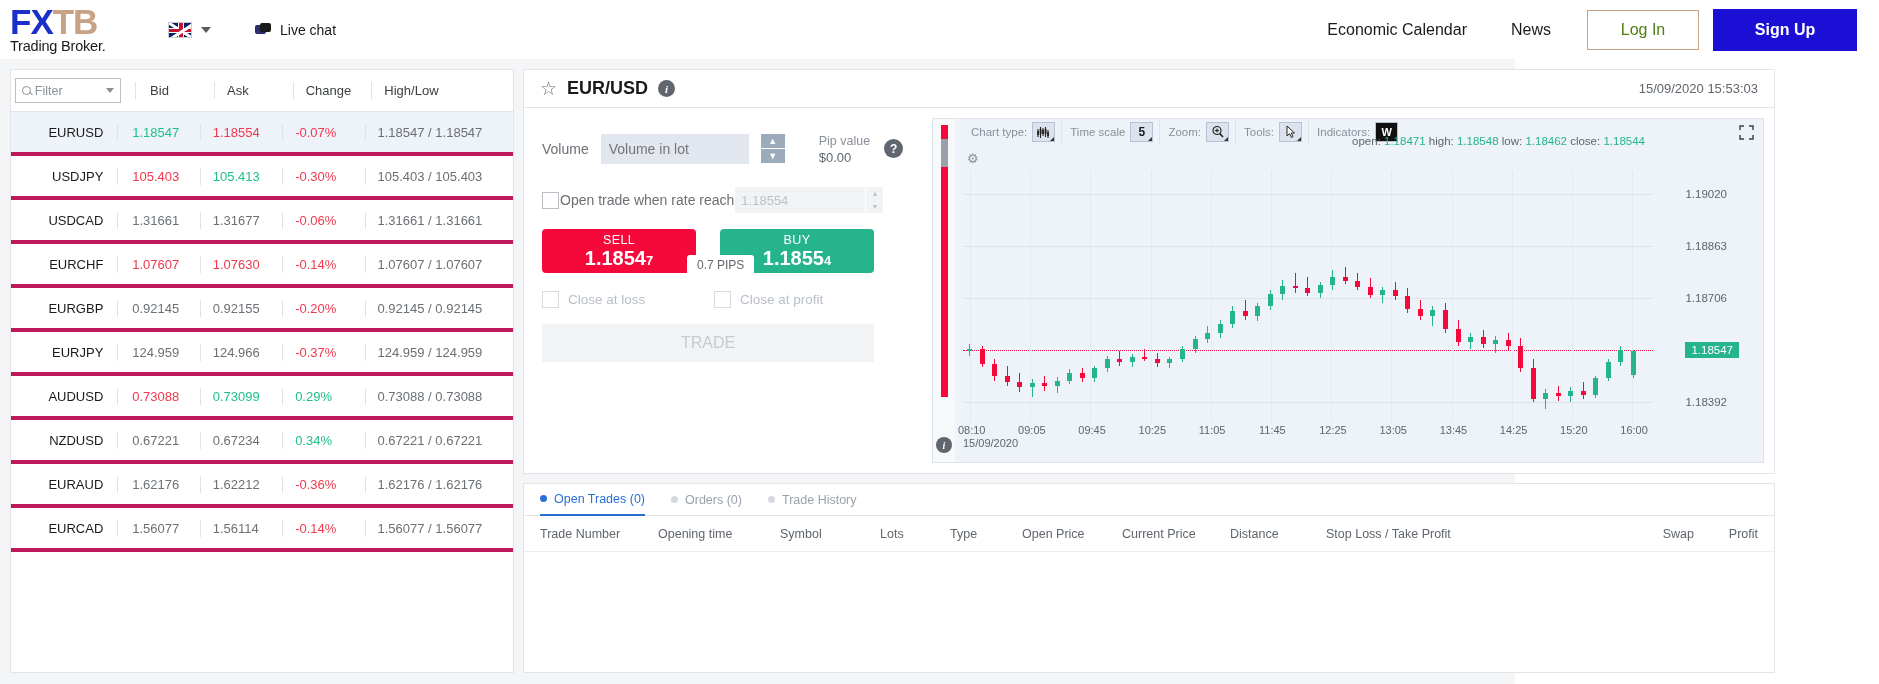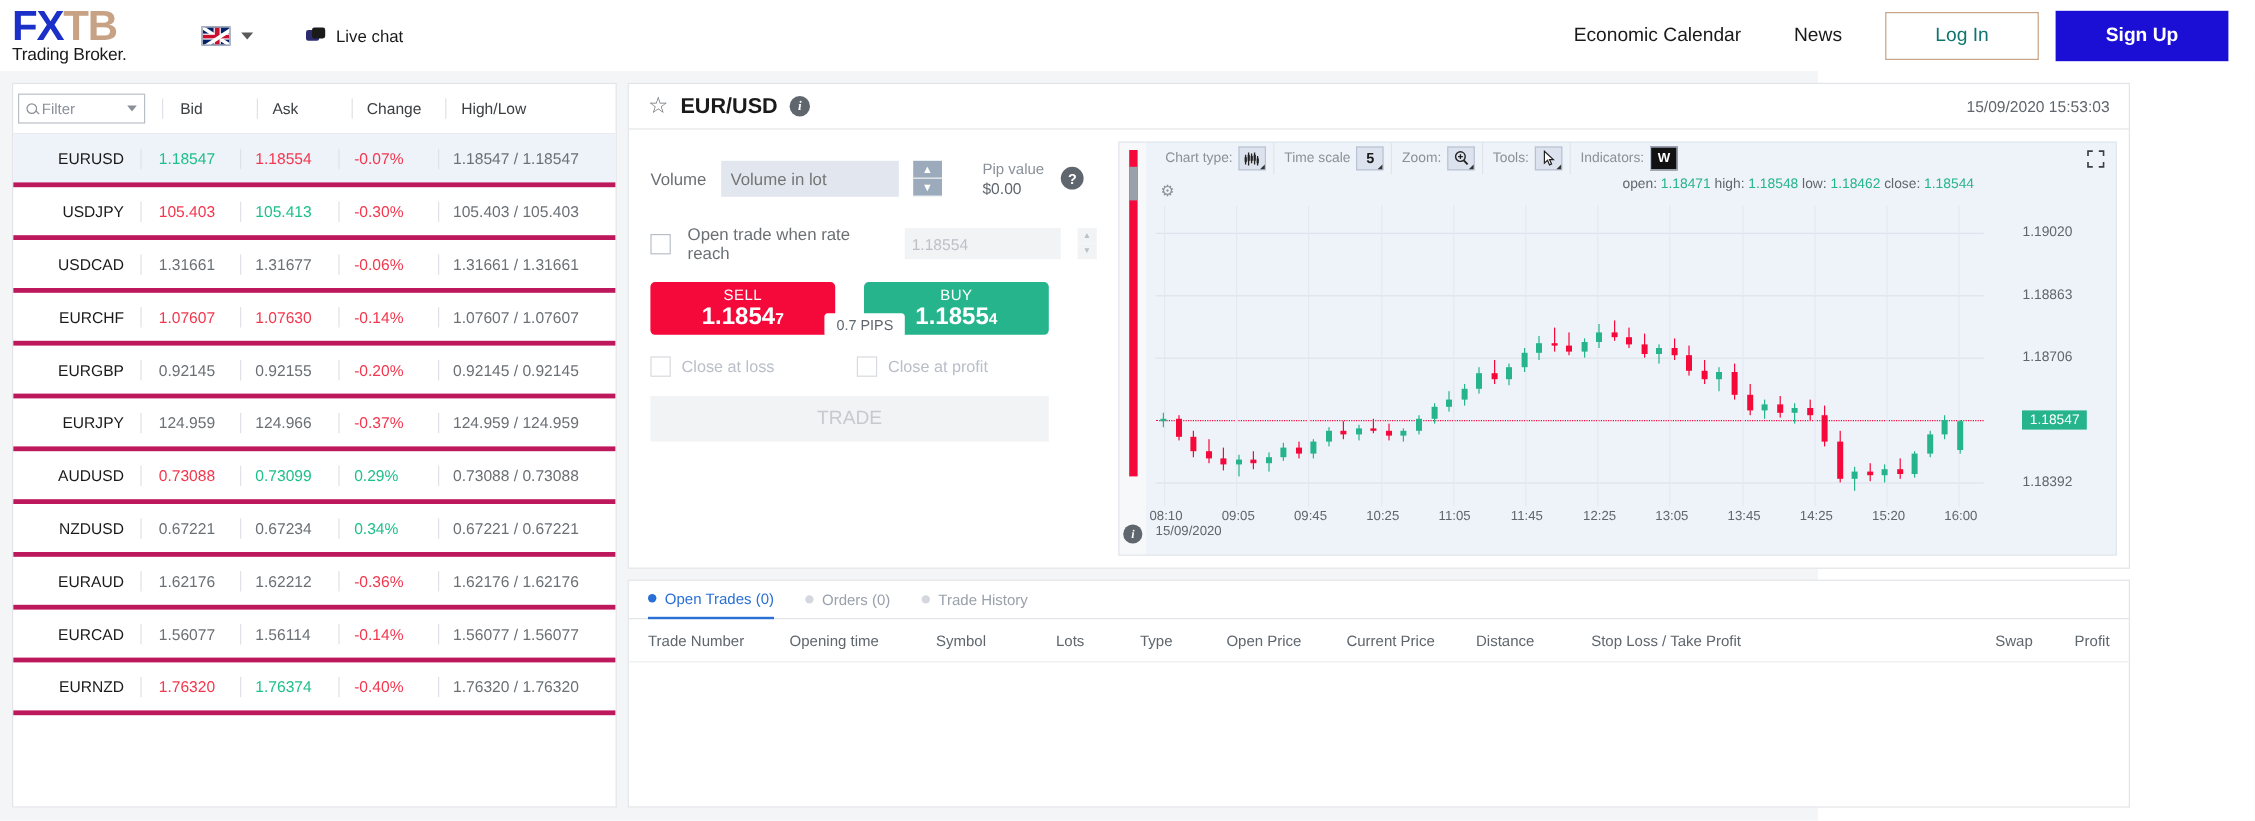--- a/index.html
+++ b/index.html
@@ -40,22 +40,22 @@
   .flag-cross-h2 { position: absolute; top: 6.6px; left: 0; width: 100%; height: 2.8px; background: #C8102E; }
   .caret { width: 0; height: 0; border-left: 5px solid transparent; border-right: 5px solid transparent; border-top: 6px solid #5a5a5a; }
   .livechat { display: flex; align-items: center; gap: 8px; margin-left: 44px; font-size: 14px; color: #1a1a1a; }
   .chat-ico { position: relative; width: 17px; height: 14px; }
   .chat-ico i { position: absolute; display: block; border-radius: 2px; }
   .chat-b1 { width: 11px; height: 9px; background: #2b2b6e; left: 0; top: 2px; }
   .chat-b2 { width: 11px; height: 9px; background: #1a1a1a; left: 5px; top: 0; }
   .header-right { margin-left: auto; display: flex; align-items: center; gap: 0; }
   .nav-link { font-size: 16px; color: #1a1a1a; padding: 0 22px; cursor: pointer; }
   .btn-login {
-    border: 1px solid #c8a284; color: #0f766e; background: #fff;
-    font-size: 16px; width: 128px; height: 40px; margin-left: 14px; cursor: pointer;
+    border: 1px solid #c8a284; color: #4d7c0f; background: #fff;
+    font-size: 16px; width: 112px; height: 40px; margin-left: 14px; cursor: pointer;
     display: flex; align-items: center; justify-content: center;
   }
   .btn-signup {
     background: #1b0fd6; color: #fff; font-weight: bold; font-size: 16px;
     width: 144px; height: 42px; margin-left: 14px; cursor: pointer; border: none;
     display: flex; align-items: center; justify-content: center;
   }
 
   
   .workspace { display: flex; width: 1515px; height: 625px; background: #f4f5f7; padding: 10px; gap: 9px; align-items: flex-start; }
@@ -109,21 +109,21 @@
   .vol-input {
     width: 148px; height: 30px; background: #e2e6ee; border: none; color: #9aa1ab; font-size: 14px;
     padding: 0 8px; font-family: "Liberation Sans", sans-serif;
   }
   .spin { width: 24px; height: 30px; display: flex; flex-direction: column; }
   .spin div { flex: 1; background: #9cabbb; display: flex; align-items: center; justify-content: center; color: #fff; font-size: 9px; border-bottom: 1px solid #fff; }
   .pipwrap { display: flex; align-items: center; gap: 14px; margin-left: 22px; }
   .pip-label { font-size: 12.5px; color: #8a9099; line-height: 1.45; }
   .pip-val { font-size: 13px; color: #5f666d; }
   .qmark { width: 19px; height: 19px; border-radius: 50%; background: #5f666d; color: #fff; font-size: 12px; font-weight: bold; display: flex; align-items: center; justify-content: center; }
-  .row2 { display: flex; align-items: center; gap: 14px; margin-top: 22px; }
+  .row2 { display: flex; align-items: center; gap: 1px; margin-top: 22px; }
   .cbox { width: 17px; height: 17px; border: 1px solid #b9bec7; background: #fff; flex: none; }
   .cbox.dim { border-color: #d7dadf; }
   .rate-input { width: 130px; height: 26px; background: #f2f3f5; border: none; color: #bcc1c8; font-size: 13px; padding: 0 6px; font-family: "Liberation Sans", sans-serif; }
   .rate-spin { width: 17px; height: 26px; display: flex; flex-direction: column; }
   .rate-spin div { flex: 1; background: #f2f3f5; display: flex; align-items: center; justify-content: center; color: #bcc1c8; font-size: 7px; }
   .deal-row { display: flex; gap: 24px; margin-top: 16px; position: relative; }
   .deal {
     width: 154px; height: 44px; border-radius: 4px; color: #fff; text-align: center;
     display: flex; flex-direction: column; align-items: center; justify-content: center; cursor: pointer; line-height: 1;
   }
@@ -154,21 +154,21 @@
   .ctoolbar { height: 26px; display: flex; align-items: center; padding-left: 8px; gap: 0; font-size: 11.5px; color: #8a9099; text-align: center; }
   .tb-label { padding: 0 5px 0 8px; }
   .tb-btn { width: 23px; height: 20px; background: #dde3ee; border: 1px solid #b9c2d2; display: flex; align-items: center; justify-content: center; position: relative; cursor: pointer; }
   .tb-btn::after { content: ""; position: absolute; right: 0; bottom: 0; border-left: 4px solid transparent; border-top: 4px solid transparent; border-right: 4px solid #333; border-bottom: 0; }
   .tb-btn.nodrop::after { display: none; }
   .tb-sep { width: 1px; height: 26px; background: #dfe3ea; margin-left: 6px; }
   .tb-btn.dark { background: #111; color: #fff; font-weight: bold; font-size: 11px; }
   .tb-num { font-weight: bold; color: #1a1a1a; font-size: 12px; }
   .expand { position: absolute; right: 6px; top: 3px; width: 22px; height: 20px; color: #4a5057; font-size: 14px; display: flex; align-items: center; justify-content: center; cursor: pointer; }
   .gear { position: absolute; left: 12px; top: 32px; font-size: 13px; color: #8a9099; }
-  .ohlc { position: absolute; right: 118px; top: 29px; font-size: 11.5px; color: #5f666d; white-space: nowrap; }
+  .ohlc { position: absolute; right: 118px; top: 16px; font-size: 11.5px; color: #5f666d; white-space: nowrap; }
   .ohlc b { color: #26b48d; font-weight: normal; }
   .plot { position: absolute; left: 8px; top: 52px; right: 110px; bottom: 40px; }
   .gridline { position: absolute; left: 0; right: 0; height: 1px; background: #dde2ec; }
   .vgrid { position: absolute; top: 0; bottom: 0; width: 1px; background: #e4e8f1; }
   .axis-y { position: absolute; right: 6px; top: 52px; bottom: 40px; width: 104px; }
   .ylab { position: absolute; right: 30px; font-size: 11.5px; color: #5f666d; transform: translateY(-50%); }
   .ybadge { position: absolute; right: 18px; background: #26b48d; color: #fff; font-size: 11.5px; padding: 2px 6px; transform: translateY(-50%); }
   .curline { position: absolute; left: 0; right: 0; border-top: 1px dotted #f5093a; }
   .axis-x { position: absolute; left: 8px; right: 110px; bottom: 8px; height: 30px; }
   .xlab { position: absolute; font-size: 11px; color: #5f666d; }
@@ -347,31 +347,20 @@
         <div class="qrow">
           <div class="q-sym">EURCAD</div>
           <div class="col-sep" style="margin-left:14px"></div>
           <div class="cellnum q-bid flat">1.56077</div>
           <div class="col-sep"></div>
           <div class="cellnum q-ask flat">1.56114</div>
           <div class="col-sep"></div>
           <div class="cellnum q-chg down">-0.14%</div>
           <div class="col-sep"></div>
           <div class="cellnum q-hl flat">1.56077 / 1.56077</div>
-        </div>
-        <div class="qrow">
-          <div class="q-sym">EURNZD</div>
-          <div class="col-sep" style="margin-left:14px"></div>
-          <div class="cellnum q-bid down">1.76320</div>
-          <div class="col-sep"></div>
-          <div class="cellnum q-ask up">1.76374</div>
-          <div class="col-sep"></div>
-          <div class="cellnum q-chg down">-0.40%</div>
-          <div class="col-sep"></div>
-          <div class="cellnum q-hl flat">1.76320 / 1.76320</div>
         </div>
       </div>
   </div>
 
   <div class="center">
 
     <div class="panel-top">
       <div class="inst-bar">
         <span class="star">☆</span>
         <span class="inst-name">EUR/USD</span>

